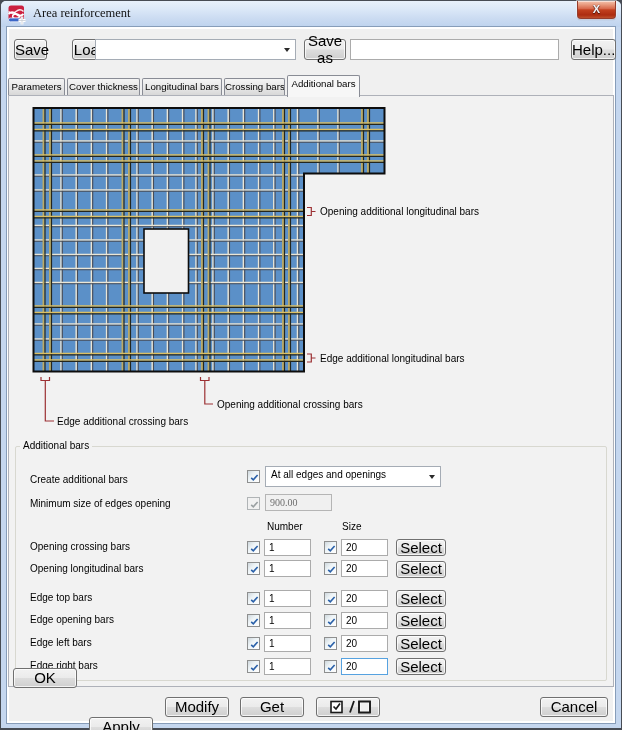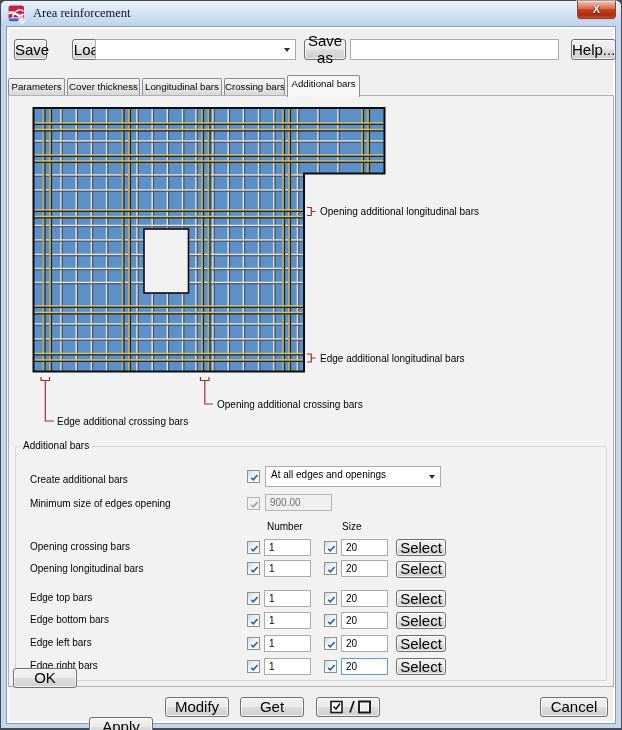--- a/index.html
+++ b/index.html
@@ -250,39 +250,39 @@
 <div id="grpbox"></div>
 <div class="lbl" style="left:20px;top:440px;background:#f2f2f2;padding:0 3px">Additional bars</div>
 
 <div class="lbl" style="left:30px;top:474px">Create additional bars</div>
 <div class="lbl" style="left:30px;top:498px">Minimum size of edges opening</div>
 <div class="lbl" style="left:267px;top:521px">Number</div>
 <div class="lbl" style="left:342px;top:521px">Size</div>
 <div class="lbl" style="left:30px;top:541px">Opening crossing bars</div>
 <div class="lbl" style="left:30px;top:563px">Opening longitudinal bars</div>
 <div class="lbl" style="left:30px;top:592px">Edge top bars</div>
-<div class="lbl" style="left:30px;top:614px">Edge bottom bars</div>
+<div class="lbl" style="left:30px;top:614px">Edge opening bars</div>
 <div class="lbl" style="left:30px;top:637px">Edge left bars</div>
 <div class="lbl" style="left:30px;top:660px">Edge right bars</div>
 
 <div class="cb" style="left:247px;top:470px;">
     <svg width="13" height="13">
       <path d="M3.2,6.8 L5.3,8.8 L9.6,4" stroke="#2b61a9" stroke-width="1.6" fill="none"></path>
     </svg>
   </div>
 <div class="combo" style="left:265px;top:466px;width:176px;height:21px">
     <div class="txt">At all edges and openings</div>
     <div class="arr"></div>
   </div>
 <div class="cb" style="left:247px;top:497px;background:#f1f1f1;border-color:#b0b4b6;">
     <svg width="13" height="13">
       <path d="M3.2,6.8 L5.3,8.8 L9.6,4" stroke="#9aa0a2" stroke-width="1.6" fill="none"></path>
     </svg>
   </div>
-<div class="field dis" style="left:265px;top:494px;width:67px;height:17px;">900.00</div>
+<div class="field dis" style="left:265px;top:494px;width:67px;height:17px;font-family:Liberation Serif, serif;">900.00</div>
 <div class="cb" style="left:247px;top:540.5px;">
     <svg width="13" height="13">
       <path d="M3.2,6.8 L5.3,8.8 L9.6,4" stroke="#2b61a9" stroke-width="1.6" fill="none"></path>
     </svg>
   </div>
 <div class="field " style="left:264px;top:538.5px;width:47px;height:17px;">1</div>
 <div class="cb" style="left:324px;top:540.5px;">
     <svg width="13" height="13">
       <path d="M3.2,6.8 L5.3,8.8 L9.6,4" stroke="#2b61a9" stroke-width="1.6" fill="none"></path>
     </svg>

